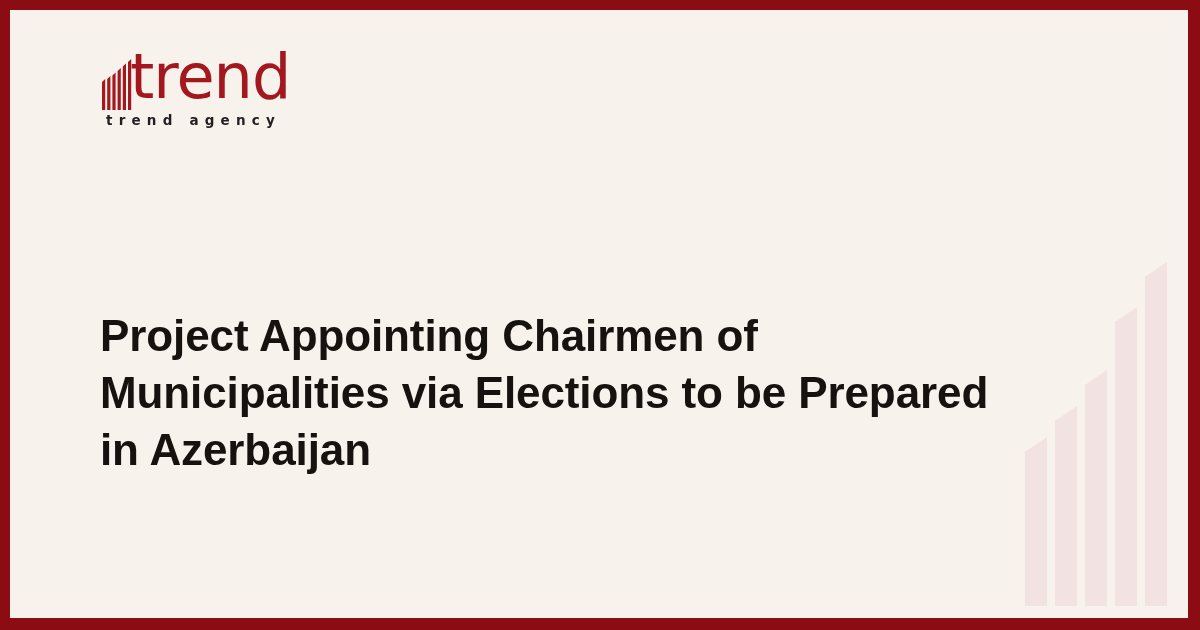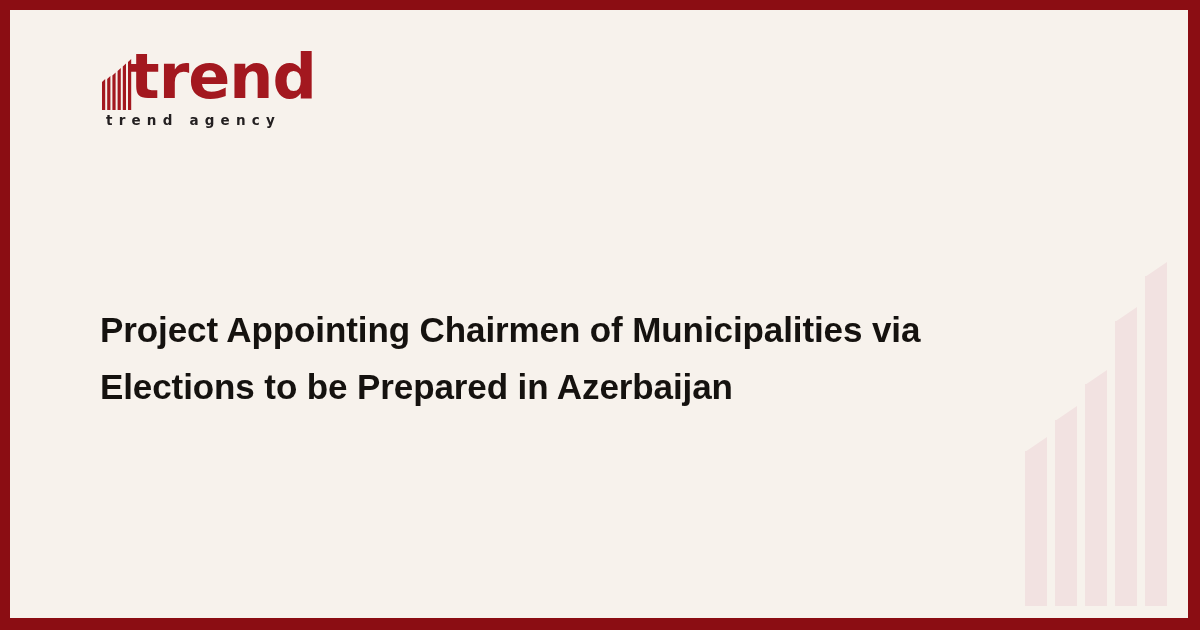--- a/index.html
+++ b/index.html
@@ -81,21 +81,21 @@
     top: 6px;
     width: 36px;
     height: 52px;
   }
   .logo-wordmark {
     position: absolute;
     left: 28px;
     top: -6px;
     font-size: 62px;
     line-height: 62px;
-    font-weight: 700;
+    font-weight: 400;
     color: #a3181f;
     letter-spacing: -1px;
     font-family: "DejaVu Sans", sans-serif;
   }
   .logo-tagline {
     position: absolute;
     left: 4px;
     top: 60px;
     font-size: 13.5px;
     line-height: 16px;
@@ -104,21 +104,21 @@
     letter-spacing: 6.2px;
     font-family: "DejaVu Sans", sans-serif;
   }
 
   
   .headline {
     position: absolute;
     left: 90px;
     top: 268px;
     width: 900px;
-    font-size: 35px;
+    font-size: 44px;
     line-height: 57px;
     font-weight: 700;
     color: #15120f;
     letter-spacing: -0.1px;
     font-family: "Liberation Sans", sans-serif;
   }
 </style>
 </head>
 <body>
 

